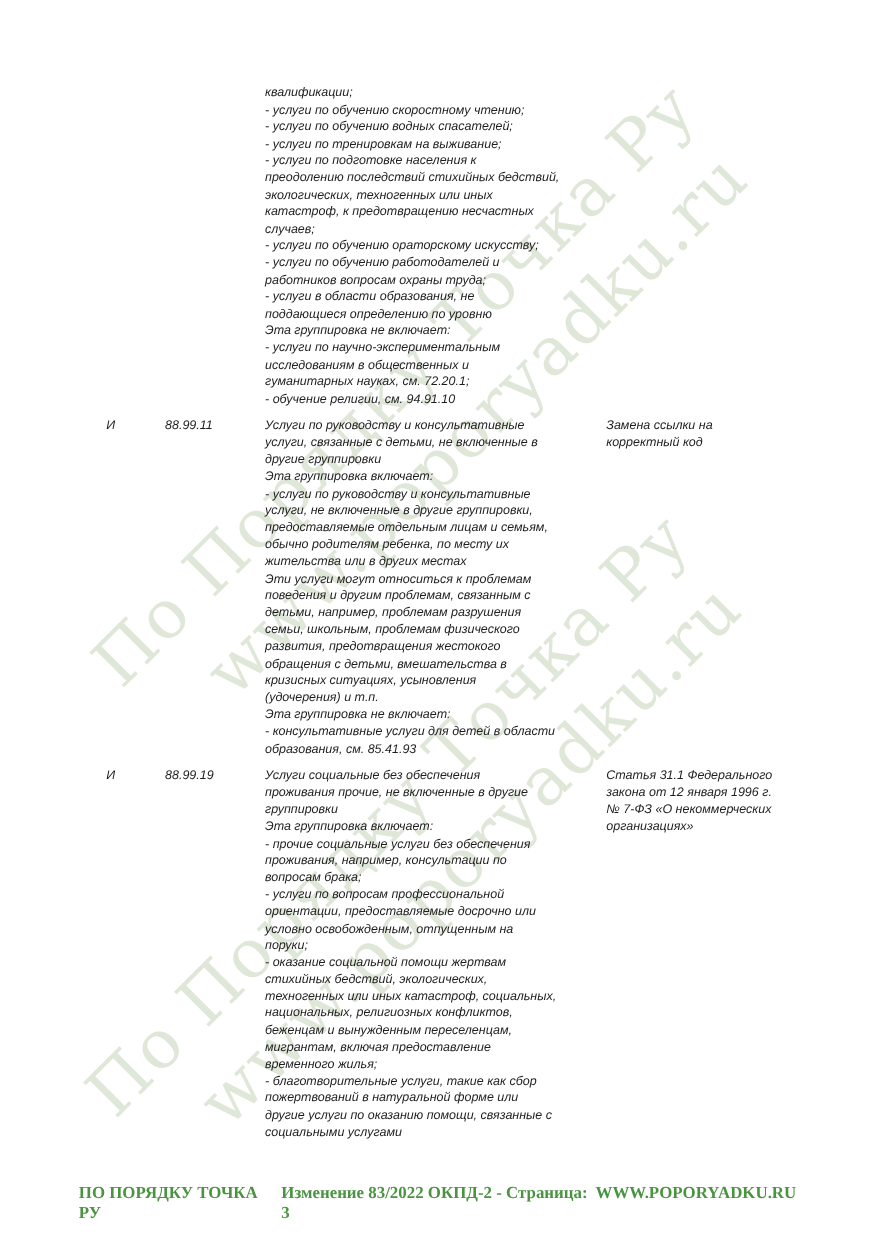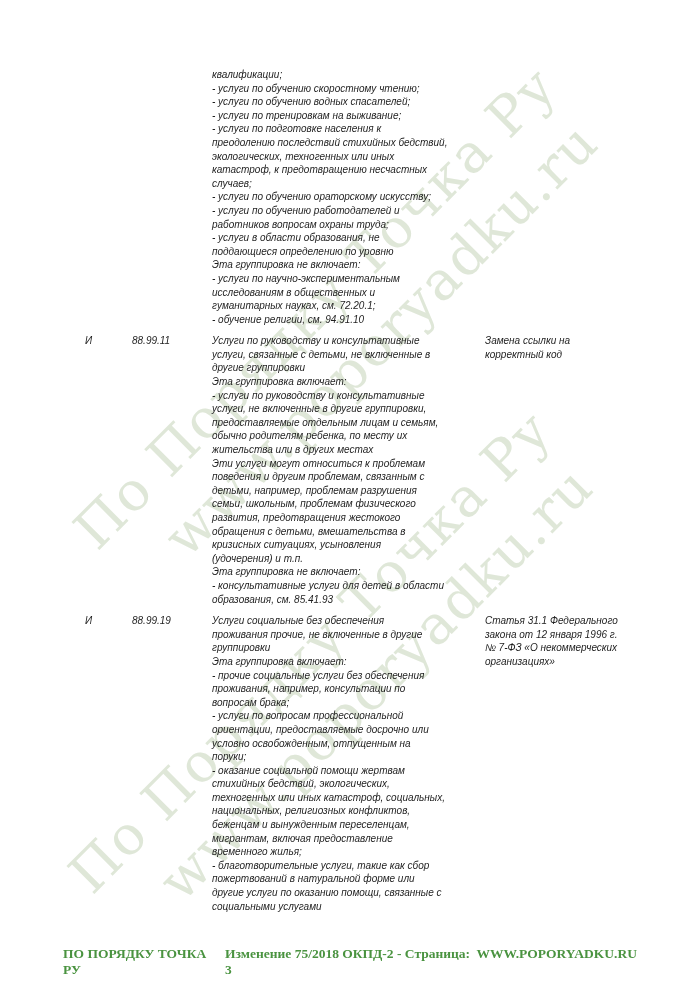--- a/index.html
+++ b/index.html
@@ -159,15 +159,15 @@
     <div class="col-note">Статья 31.1 Федерального
 закона от 12 января 1996 г.
 № 7-ФЗ «О некоммерческих
 организациях»</div>
   </div>
 
 </div>
 
 <div class="footer">
   <span>ПО ПОРЯДКУ ТОЧКА РУ</span>
-  <span>Изменение 75/2018 ОКПД-2 - Страница: 3</span>
+  <span>Изменение 83/2022 ОКПД-2 - Страница: 3</span>
   <span>WWW.POPORYADKU.RU</span>
 </div>
 
 </body></html>

